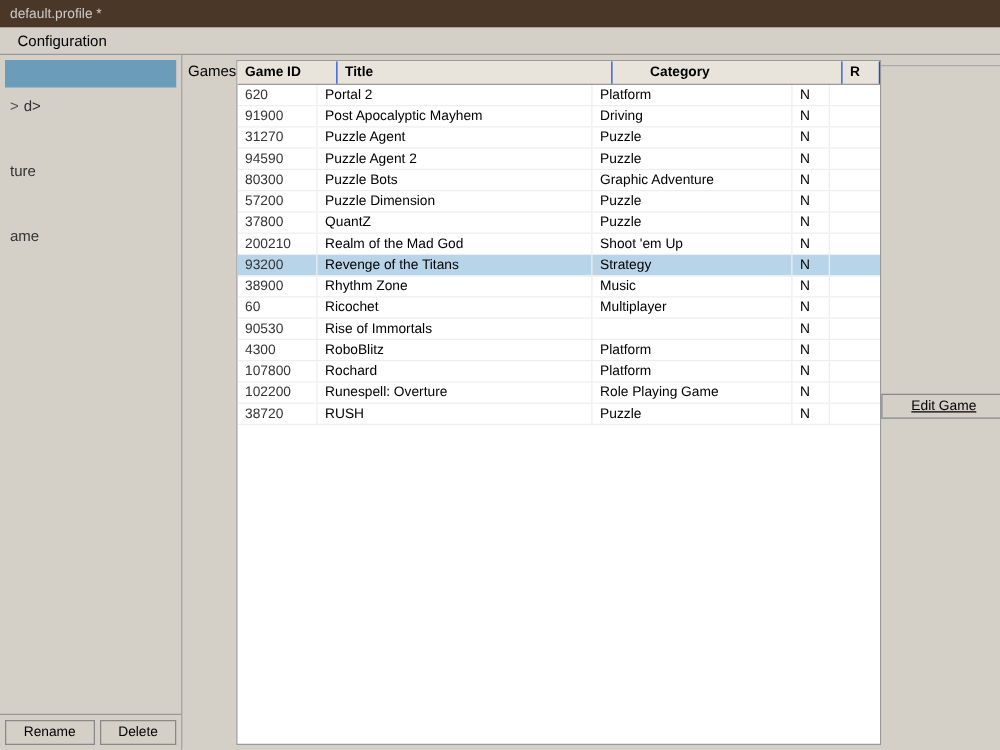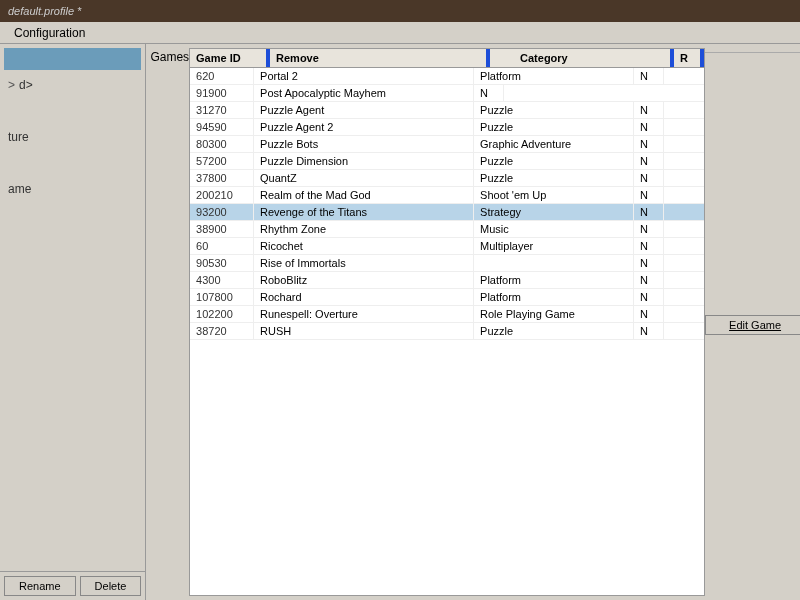--- a/index.html
+++ b/index.html
@@ -12,21 +12,20 @@
       overflow: hidden;
     }
     .title-bar {
       background: #4a3728;
       color: #ccc;
       padding: 4px 8px;
       font-size: 11px;
       height: 22px;
       display: flex;
       align-items: center;
-      font-style: italic;
     }
     .menu-bar {
       background: #d4d0c8;
       border-bottom: 1px solid #999;
       padding: 2px 8px;
       height: 22px;
       display: flex;
       align-items: center;
     }
     .menu-item {
@@ -91,21 +90,21 @@
     }
     .table-header {
       display: flex;
       background: #e8e4dc;
       border-bottom: 1px solid #999;
       font-weight: bold;
       font-size: 11px;
     }
     .th {
       padding: 3px 6px;
-      border-right: 4px solid #1d4ed8;
+      border-right: 1px solid #1d4ed8;
       white-space: nowrap;
       overflow: hidden;
     }
     .th-gameid { width: 80px; }
     .th-title { width: 220px; }
     .th-category { width: 160px; margin-left: 24px; }
     .th-r { width: 30px; }
     .table-body {
       flex: 1;
       overflow-y: auto;
@@ -190,34 +189,35 @@
       <button class="btn">Delete</button>
     </div>
   </div>
 
   <div class="right-panel">
     <div class="games-label">Games</div>
 
     <div class="table-container">
       <div class="table-header">
         <div class="th th-gameid">Game ID</div>
-        <div class="th th-title">Remove</div>
+        <div class="th th-title">Title</div>
         <div class="th th-category">Category</div>
         <div class="th th-r">R</div>
       </div>
       <div class="table-body" id="table-body">
       <div class="table-row">
       <div class="td td-gameid">620</div>
       <div class="td td-title">Portal 2</div>
       <div class="td td-category">Platform</div>
       <div class="td td-r">N</div>
     </div>
           <div class="table-row">
       <div class="td td-gameid">91900</div>
       <div class="td td-title">Post Apocalyptic Mayhem</div>
+      <div class="td td-category">Driving</div>
       <div class="td td-r">N</div>
     </div>
           <div class="table-row">
       <div class="td td-gameid">31270</div>
       <div class="td td-title">Puzzle Agent</div>
       <div class="td td-category">Puzzle</div>
       <div class="td td-r">N</div>
     </div>
           <div class="table-row">
       <div class="td td-gameid">94590</div>

